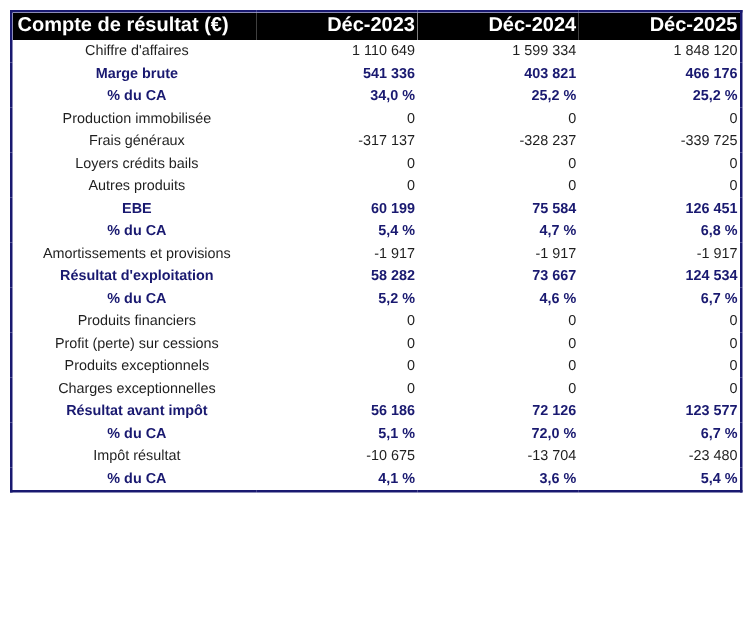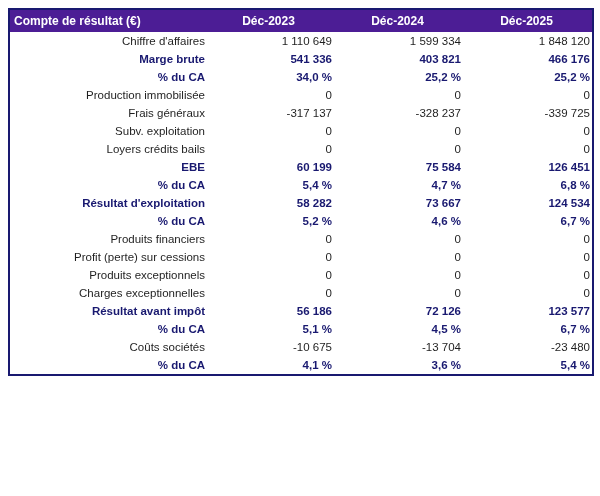--- a/index.html
+++ b/index.html
@@ -21,47 +21,48 @@
   table.income-statement {
     position: absolute;
     left: 8px;
     top: 8px;
     width: 584px;
     border-collapse: collapse;
     table-layout: fixed;
     border: 2px solid #191970;
   }
   table.income-statement thead th {
-    background: #4c1d95;
+    background: #000000;
     color: #ffffff;
     font-weight: bold;
-    font-size: 12px;
+    font-size: 16px;
     height: 22px;
     padding: 0;
     white-space: nowrap;
     overflow: hidden;
   }
   table.income-statement thead th.label-cell {
     text-align: left;
     padding-left: 4px;
   }
   table.income-statement thead th.value-cell {
+    text-align: right;
     padding-right: 2px;
   }
   table.income-statement td {
     font-size: 11.5px;
     color: #1f1f1f;
     height: 18px;
     padding: 0;
     white-space: nowrap;
     overflow: hidden;
     background: #ffffff;
   }
   table.income-statement td.label-cell {
-    text-align: right;
+    text-align: center;
     padding-left: 4px;
   }
   table.income-statement td.value-cell {
     text-align: right;
     padding-right: 2px;
   }
   table.income-statement tr.bold-row td {
     color: #191970;
     font-weight: bold;
   }
@@ -110,43 +111,49 @@
           <td class="value-cell">0</td>
           <td class="value-cell">0</td>
         </tr>
         <tr>
           <td class="label-cell">Frais généraux</td>
           <td class="value-cell">-317 137</td>
           <td class="value-cell">-328 237</td>
           <td class="value-cell">-339 725</td>
         </tr>
         <tr>
-          <td class="label-cell">Subv. exploitation</td>
-          <td class="value-cell">0</td>
-          <td class="value-cell">0</td>
-          <td class="value-cell">0</td>
-        </tr>
-        <tr>
           <td class="label-cell">Loyers crédits bails</td>
+          <td class="value-cell">0</td>
+          <td class="value-cell">0</td>
+          <td class="value-cell">0</td>
+        </tr>
+        <tr>
+          <td class="label-cell">Autres produits</td>
           <td class="value-cell">0</td>
           <td class="value-cell">0</td>
           <td class="value-cell">0</td>
         </tr>
         <tr class="bold-row">
           <td class="label-cell">EBE</td>
           <td class="value-cell">60 199</td>
           <td class="value-cell">75 584</td>
           <td class="value-cell">126 451</td>
         </tr>
         <tr class="bold-row">
           <td class="label-cell">% du CA</td>
           <td class="value-cell">5,4 %</td>
           <td class="value-cell">4,7 %</td>
           <td class="value-cell">6,8 %</td>
         </tr>
+        <tr>
+          <td class="label-cell">Amortissements et provisions</td>
+          <td class="value-cell">-1 917</td>
+          <td class="value-cell">-1 917</td>
+          <td class="value-cell">-1 917</td>
+        </tr>
         <tr class="bold-row">
           <td class="label-cell">Résultat d'exploitation</td>
           <td class="value-cell">58 282</td>
           <td class="value-cell">73 667</td>
           <td class="value-cell">124 534</td>
         </tr>
         <tr class="bold-row">
           <td class="label-cell">% du CA</td>
           <td class="value-cell">5,2 %</td>
           <td class="value-cell">4,6 %</td>
@@ -178,25 +185,25 @@
         </tr>
         <tr class="bold-row">
           <td class="label-cell">Résultat avant impôt</td>
           <td class="value-cell">56 186</td>
           <td class="value-cell">72 126</td>
           <td class="value-cell">123 577</td>
         </tr>
         <tr class="bold-row">
           <td class="label-cell">% du CA</td>
           <td class="value-cell">5,1 %</td>
-          <td class="value-cell">4,5 %</td>
+          <td class="value-cell">72,0 %</td>
           <td class="value-cell">6,7 %</td>
         </tr>
         <tr>
-          <td class="label-cell">Coûts sociétés</td>
+          <td class="label-cell">Impôt résultat</td>
           <td class="value-cell">-10 675</td>
           <td class="value-cell">-13 704</td>
           <td class="value-cell">-23 480</td>
         </tr>
         <tr class="bold-row">
           <td class="label-cell">% du CA</td>
           <td class="value-cell">4,1 %</td>
           <td class="value-cell">3,6 %</td>
           <td class="value-cell">5,4 %</td>
         </tr>

